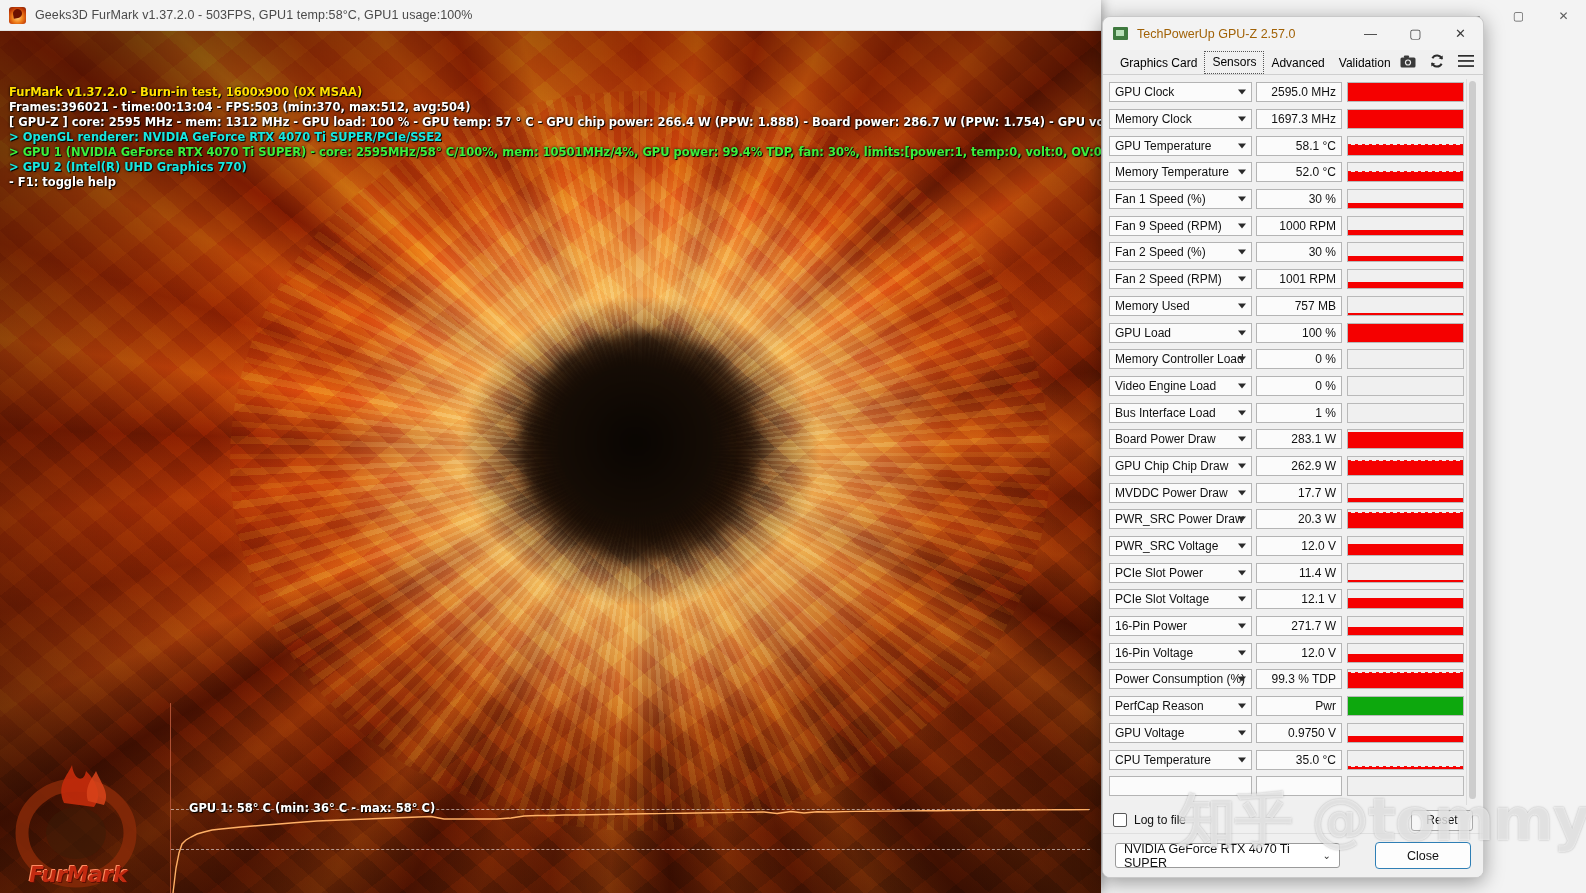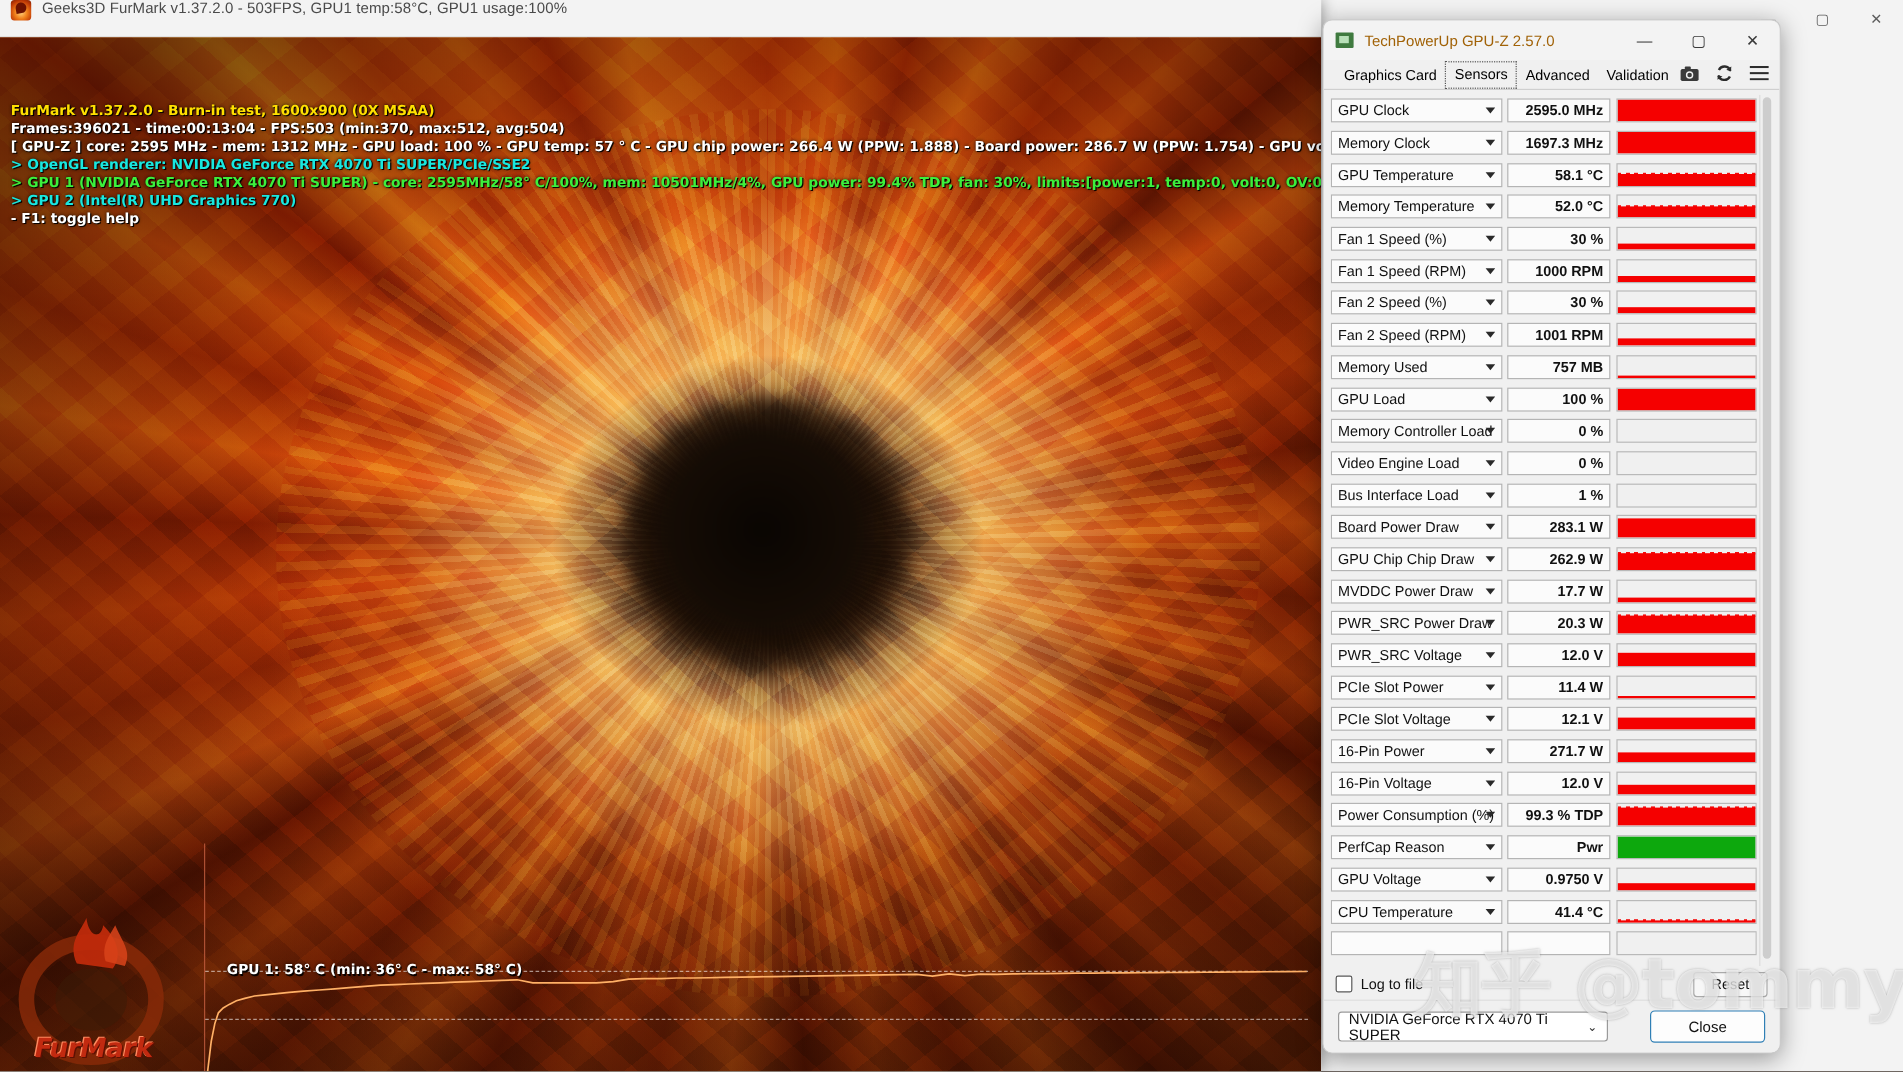--- a/index.html
+++ b/index.html
@@ -42,21 +42,21 @@
   
   .furmark-win {
     position: absolute; left: 0; top: 0; width: 1101px; height: 893px;
     background: #f3f3f3;
     box-shadow: 0 0 12px rgba(0,0,0,0.45);
     overflow: hidden;
   }
   .fm-titlebar {
     position: absolute; left: 0; top: 0; width: 1101px; height: 31px;
     background: #f3f3f3;
-    display: flex; 
+    display: flex; align-items: center;
     border-bottom: 1px solid #e2e2e2;
   }
   .fm-icon {
     width: 17px; height: 17px; margin-left: 9px; margin-right: 9px;
     border-radius: 3px;
     background: radial-gradient(circle at 50% 62%, #ffd27a 0%, #f07f1a 38%, #c03a06 72%, #7a1d02 100%);
     position: relative; flex: none;
   }
   .fm-icon::after {
     content: ""; position: absolute; left: 4px; top: 2px;
@@ -250,21 +250,21 @@
     width: 0; height: 0;
     border-left: 4.5px solid transparent; border-right: 4.5px solid transparent;
     border-top: 5px solid #2a2a2a;
   }
   .s-val {
     width: 86px; height: 20px; flex: none; margin-left: 4px;
     background: #fbfbfb; border: 1px solid #b4b4b4;
     display: flex; align-items: center; justify-content: flex-end;
     padding-right: 5px;
     font-size: 12px; color: #111;
-    white-space: nowrap; overflow: hidden; font-weight: bold;
+    white-space: nowrap; overflow: hidden;
   }
   .s-graph {
     flex: 1; height: 20px; margin-left: 5px;
     background: #f0f0f0; border: 1px solid #b9b9b9;
     position: relative; overflow: hidden;
   }
   .s-graph .fill {
     position: absolute; left: 0; right: 0; bottom: 0;
     background: #f50000;
   }
@@ -508,21 +508,21 @@
             </div>
             <div class="s-val">
               <span>30 %</span>
             </div>
             <div class="s-graph">
               <div class="fill" style="height: 5px;"></div>
             </div>
           </div>
           <div class="srow">
             <div class="s-name">
-              <span>Fan 1 Speed (RPM)</span>
+              <span>Fan 9 Speed (RPM)</span>
               <span class="caret"></span>
             </div>
             <div class="s-val">
               <span>1000 RPM</span>
             </div>
             <div class="s-graph">
               <div class="fill" style="height: 5px;"></div>
             </div>
           </div>
           <div class="srow">
@@ -755,21 +755,21 @@
             <div class="s-graph">
               <div class="fill" style="height: 6px;"></div>
             </div>
           </div>
           <div class="srow">
             <div class="s-name">
               <span>CPU Temperature</span>
               <span class="caret"></span>
             </div>
             <div class="s-val">
-              <span>41.4 °C</span>
+              <span>35.0 °C</span>
             </div>
             <div class="s-graph">
               <div class="fill" style="height: 2px;"></div>
               <div class="noise" style="bottom: 1px;"></div>
             </div>
           </div>
           <div class="srow">
             <div class="s-name"></div>
             <div class="s-val"></div>
             <div class="s-graph"></div>

